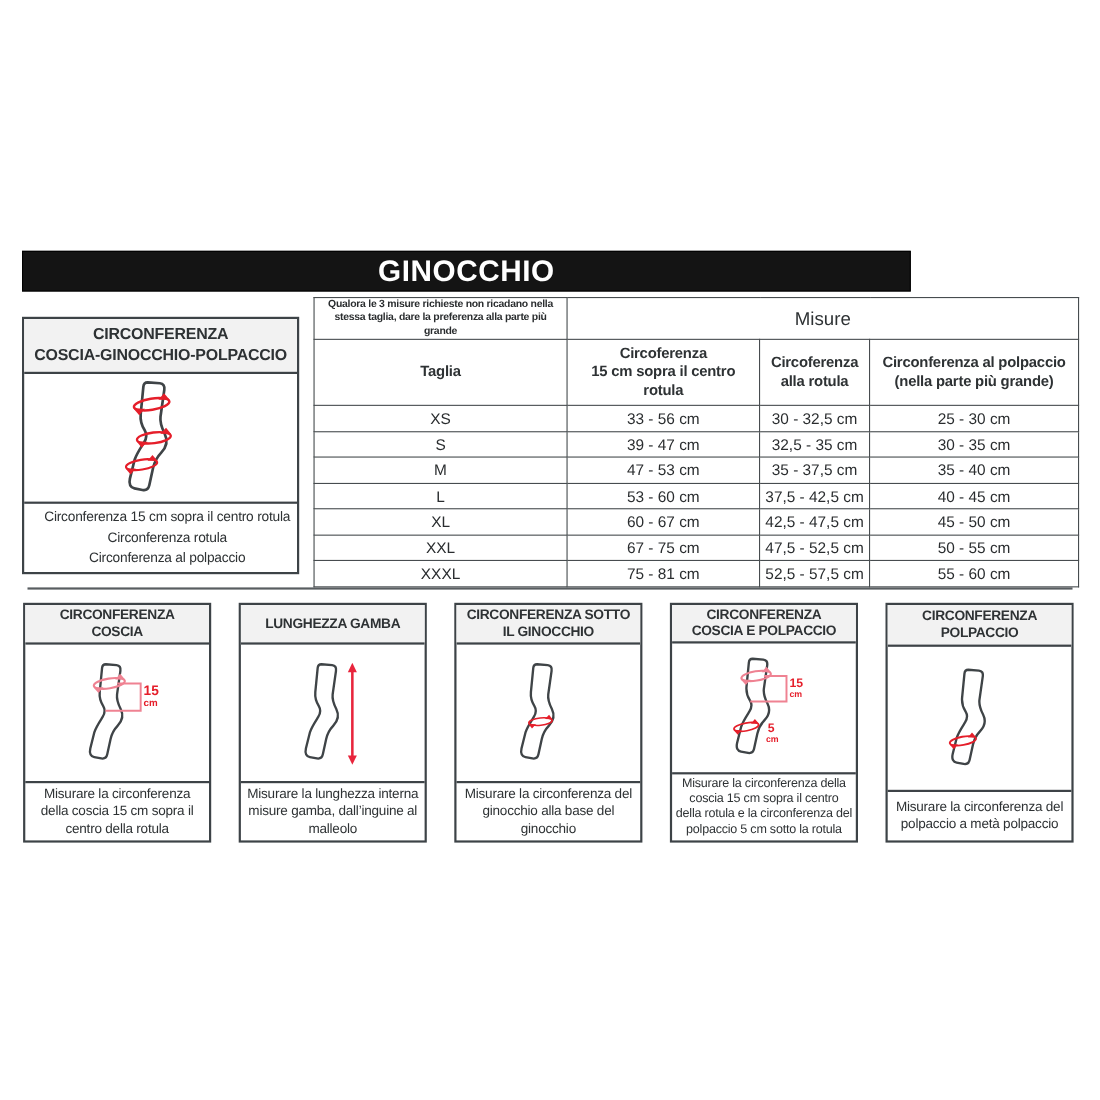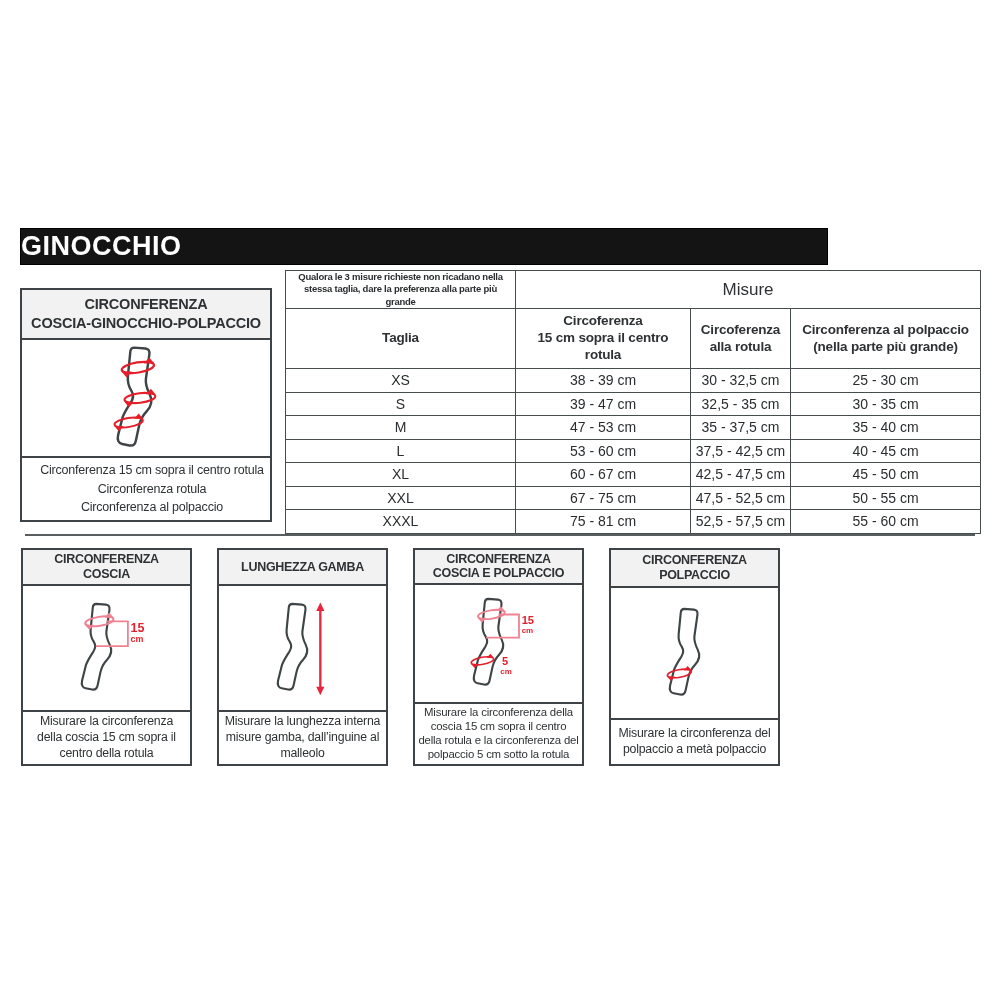--- a/index.html
+++ b/index.html
@@ -8,21 +8,21 @@
     width:1000px; height:1000px; position:relative;
     font-family:"Liberation Sans","DejaVu Sans",sans-serif;
     color:#2e3234;
   }
   .sheet { position:absolute; inset:0; background:#fff; }
 
   
   .title-bar {
     position:absolute; left:20px; top:228px; width:808px; height:37px;
     background:#141414; border:1px solid #000;
-    display:flex; align-items:center; 
+    display:flex; align-items:center; justify-content:center;
     color:#fff; font-size:27px; font-weight:bold; letter-spacing:.5px;
   }
 
   
   .left-panel {
     position:absolute; left:20px; top:288px; width:252px; height:234px;
     border:2px solid #3d4347; background:#fff;
     display:flex; flex-direction:column;
   }
   .lp-header {
@@ -140,21 +140,21 @@
 rotula</td>
           <td>Circoferenza
 alla rotula</td>
           <td>Circonferenza al polpaccio
 (nella parte più grande)</td>
         </tr>
       </tbody>
       <tbody class="size-rows">
           <tr>
             <td>XS</td>
-            <td>38 - 39 cm</td>
+            <td>33 - 56 cm</td>
             <td>30 - 32,5 cm</td>
             <td>25 - 30 cm</td>
           </tr>
           <tr>
             <td>S</td>
             <td>39 - 47 cm</td>
             <td>32,5 - 35 cm</td>
             <td>30 - 35 cm</td>
           </tr>
           <tr>
@@ -218,20 +218,31 @@
           <g>
             <line x1="80" y1="12" x2="80" y2="100" stroke="#e8253c" stroke-width="2.6"></line>
             <polygon points="80,4 75.4,13.5 84.6,13.5" fill="#e8253c"></polygon>
             <polygon points="80,108 75.4,98.5 84.6,98.5" fill="#e8253c"></polygon>
           </g>
         </svg>
       </div>
       <div class="mp-text">Misurare la lunghezza interna misure gamba, dall’inguine al malleolo</div>
     </div>
 
+    <div class="m-panel">
+      <div class="mp-header">CIRCONFERENZA SOTTO
+IL GINOCCHIO</div>
+      <div class="mp-illus">
+        <svg class="leg-svg" width="163" height="98" viewBox="0 0 120 110" preserveAspectRatio="xMidYMid meet">
+          <use href="#leg"></use>
+          <use href="#ring" transform="translate(52,64) rotate(-6) scale(0.75)" style="color:#e51e2a"></use>
+        </svg>
+      </div>
+      <div class="mp-text">Misurare la circonferenza del ginocchio alla base del ginocchio</div>
+    </div>
 
     <div class="m-panel small-text">
       <div class="mp-header">CIRCONFERENZA
 COSCIA E POLPACCIO</div>
       <div class="mp-illus">
         <svg class="leg-svg" width="163" height="98" viewBox="0 0 120 110" preserveAspectRatio="xMidYMid meet">
           <use href="#leg"></use>
           <use href="#ring" transform="translate(52,23) rotate(-9) scale(0.95)" style="color:#ef8292"></use>
           <path d="M60,23 L83,23 L83,49 L46,49" fill="none" stroke="#ef8292" stroke-width="2"></path>
           <text class="svg-label" x="86" y="34" font-size="12.5" fill="#e51e2a">15</text>

